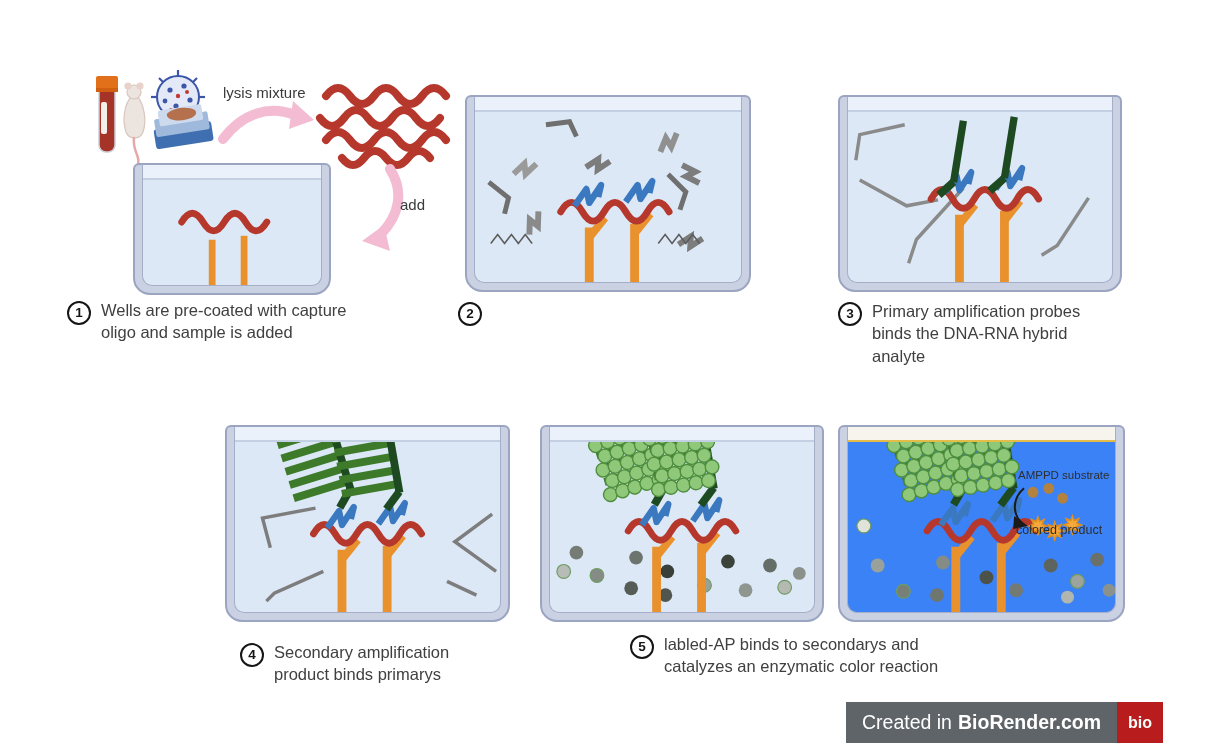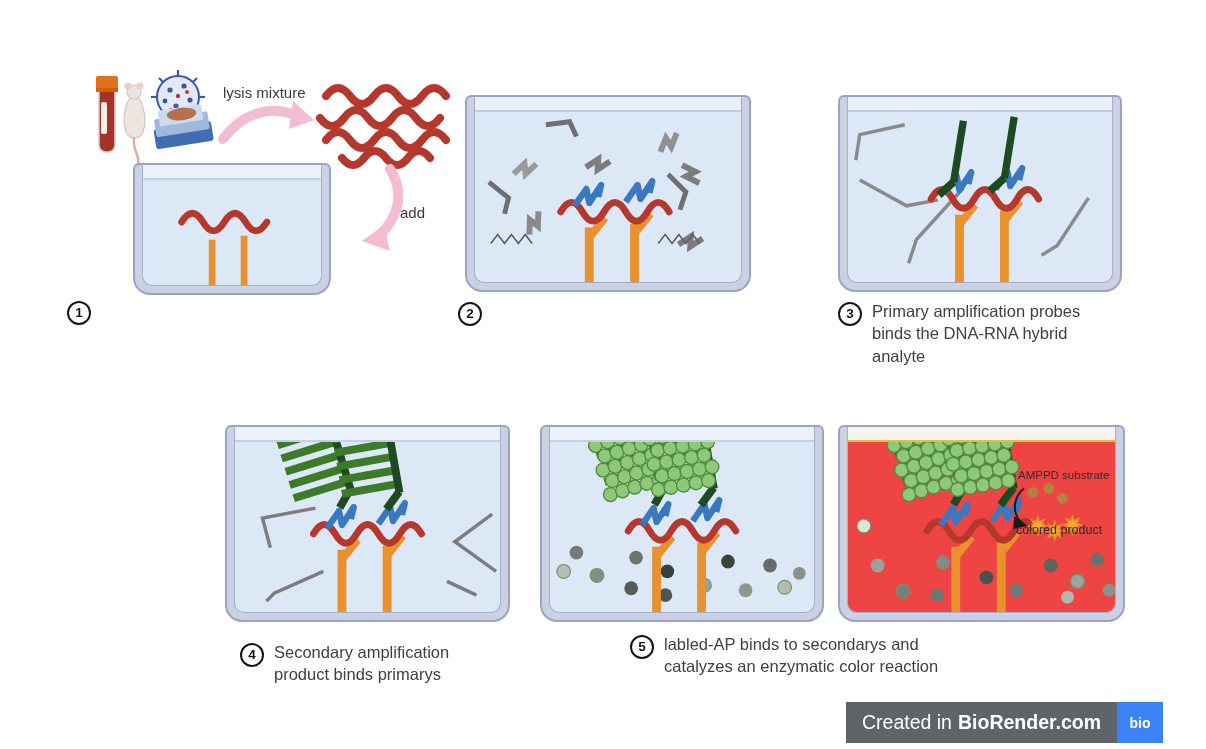--- a/index.html
+++ b/index.html
@@ -6,43 +6,43 @@
   body { background:#ffffff; font-family:"Liberation Sans", sans-serif; }
   .canvas { position:relative; width:1206px; height:749px; background:#ffffff; overflow:hidden;text-decoration:underline; }
 
   
   .well { position:absolute; background:#c9d1e3; border:2.5px solid #9ba5c1; border-radius:6px 6px 17px 17px; }
   .liquid { position:absolute; left:7px; right:7px; top:0; bottom:7px; background:#dce8f6;
             border-left:1.5px solid #a5aec7; border-right:1.5px solid #a5aec7; border-bottom:1.5px solid #a5aec7;
             border-radius:0 0 10px 10px; overflow:hidden; }
   .airband { position:absolute; top:0; left:0; right:0; height:15px; background:#eaf1fa;
              border-bottom:2px solid #c3cfe2; z-index:2; }
-  .liquid.final { background:#ef4444; }
+  .liquid.final { background:#3b82f6; }
   .liquid.final .airband { background:#f7f4ed; border-bottom:2px solid #e3bc4a; }
   .wellsvg { position:absolute; inset:0; width:100%; height:100%; z-index:1; }
 
   
   .caption { position:absolute; display:flex; align-items:flex-start; gap:10px;
              font-size:16.5px; line-height:1.35; color:#404040; }
   .stepnum { flex:0 0 auto; width:24px; height:24px; border:2px solid #151515; border-radius:50%;
              display:flex; align-items:center; justify-content:center; font-size:13.5px; font-weight:600;
              color:#151515; background:#fff; margin-top:2px; }
   .steptext { display:block; }
 
   .floatlabel { position:absolute; font-size:15px; color:#3a3a3a; white-space:nowrap; }
   .rxnlabel { position:absolute; font-size:11.5px; color:#2e2e2e; white-space:nowrap; z-index:3; }
   .rxnlabel.product { font-size:12.5px; }
 
   
   .footer { position:absolute; left:846px; top:702px; height:41px; display:flex; }
   .footer-bar { background:#5f6469; color:#ffffff; display:flex; align-items:center;
                 padding:0 16px; font-size:19.5px; height:100%; }
   .footer-bar b { margin-left:6px; font-weight:700; }
-  .footer-logo { width:46px; height:100%; background:#3b82f6; color:#fff; display:flex;
-                 align-items:center; justify-content:center; font-size:14px; font-weight:700; }
+  .footer-logo { width:46px; height:100%; background:#b91c1c; color:#fff; display:flex;
+                 align-items:center; justify-content:center; font-size:16px; font-weight:700; }
   .defs { position:absolute; width:0; height:0; }
 </style>
 </head>
 <body>
 
 <div class="canvas">
 
   <svg class="defs" aria-hidden="true">
     <defs>
       <path id="wave" d="M-55,0 q11,-19 22,0 q11,19 22,0 q11,-19 22,0 q11,19 22,0 q11,-19 22,0" fill="none" stroke="#b6382d" stroke-width="7" stroke-linecap="round"></path>
@@ -179,21 +179,21 @@
       <path d="M14,62 q12,-16 24,0 q12,16 24,0 q12,-16 24,0 q12,16 24,0 q12,-16 24,0"></path>
       <path d="M30,80 q11,14 22,0 q11,-14 22,0 q11,14 22,0 q11,-14 22,0"></path>
     </g>
   </svg>
 
   <svg style="position:absolute;left:348px;top:163px;" width="70" height="92" viewBox="0 0 70 92">
     <path d="M42,6 C56,28 52,52 32,72" fill="none" stroke="#f4bcd2" stroke-width="10" stroke-linecap="round"></path>
     <polygon points="36,62 42,88 14,78" fill="#f4bcd2"></polygon>
   </svg>
 
-  <span class="floatlabel" style="left:400px;top:204px;">add</span>
+  <span class="floatlabel" style="left:400px;top:196px;">add</span>
 
   <div class="well" style="left:133px;top:163px;width:198px;height:132px;">
     <div class="liquid">
       <svg class="wellsvg" viewBox="0 0 184 122" preserveAspectRatio="none">
         <path d="M40,58 q11,-18 22,0 q11,18 22,0 q11,-18 22,0 q11,18 22,0" fill="none" stroke="#b6382d" stroke-width="7" stroke-linecap="round"></path>
         <g fill="#e8912d">
           <rect x="68" y="76" width="7" height="46"></rect>
           <rect x="101" y="72" width="7" height="50"></rect>
         </g>
       </svg>
@@ -319,20 +319,21 @@
         </g>
       </svg>
       <span class="rxnlabel" style="left:170px;top:42px;">AMPPD substrate</span>
       <span class="rxnlabel product" style="left:168px;top:96px;">colored product</span>
       <div class="airband"></div>
     </div>
   </div>
 
   <div class="caption" style="left:67px;top:299px;">
     <span class="stepnum">1</span>
+    <span class="steptext" style="max-width:278px;">Wells are pre-coated with capture oligo and sample is added</span>
   </div>
   <div class="caption" style="left:458px;top:300px;">
     <span class="stepnum">2</span>
   </div>
   <div class="caption" style="left:838px;top:300px;">
     <span class="stepnum">3</span>
     <span class="steptext" style="max-width:212px;">Primary amplification probes binds the DNA-RNA hybrid analyte</span>
   </div>
   <div class="caption" style="left:240px;top:641px;">
     <span class="stepnum">4</span>

